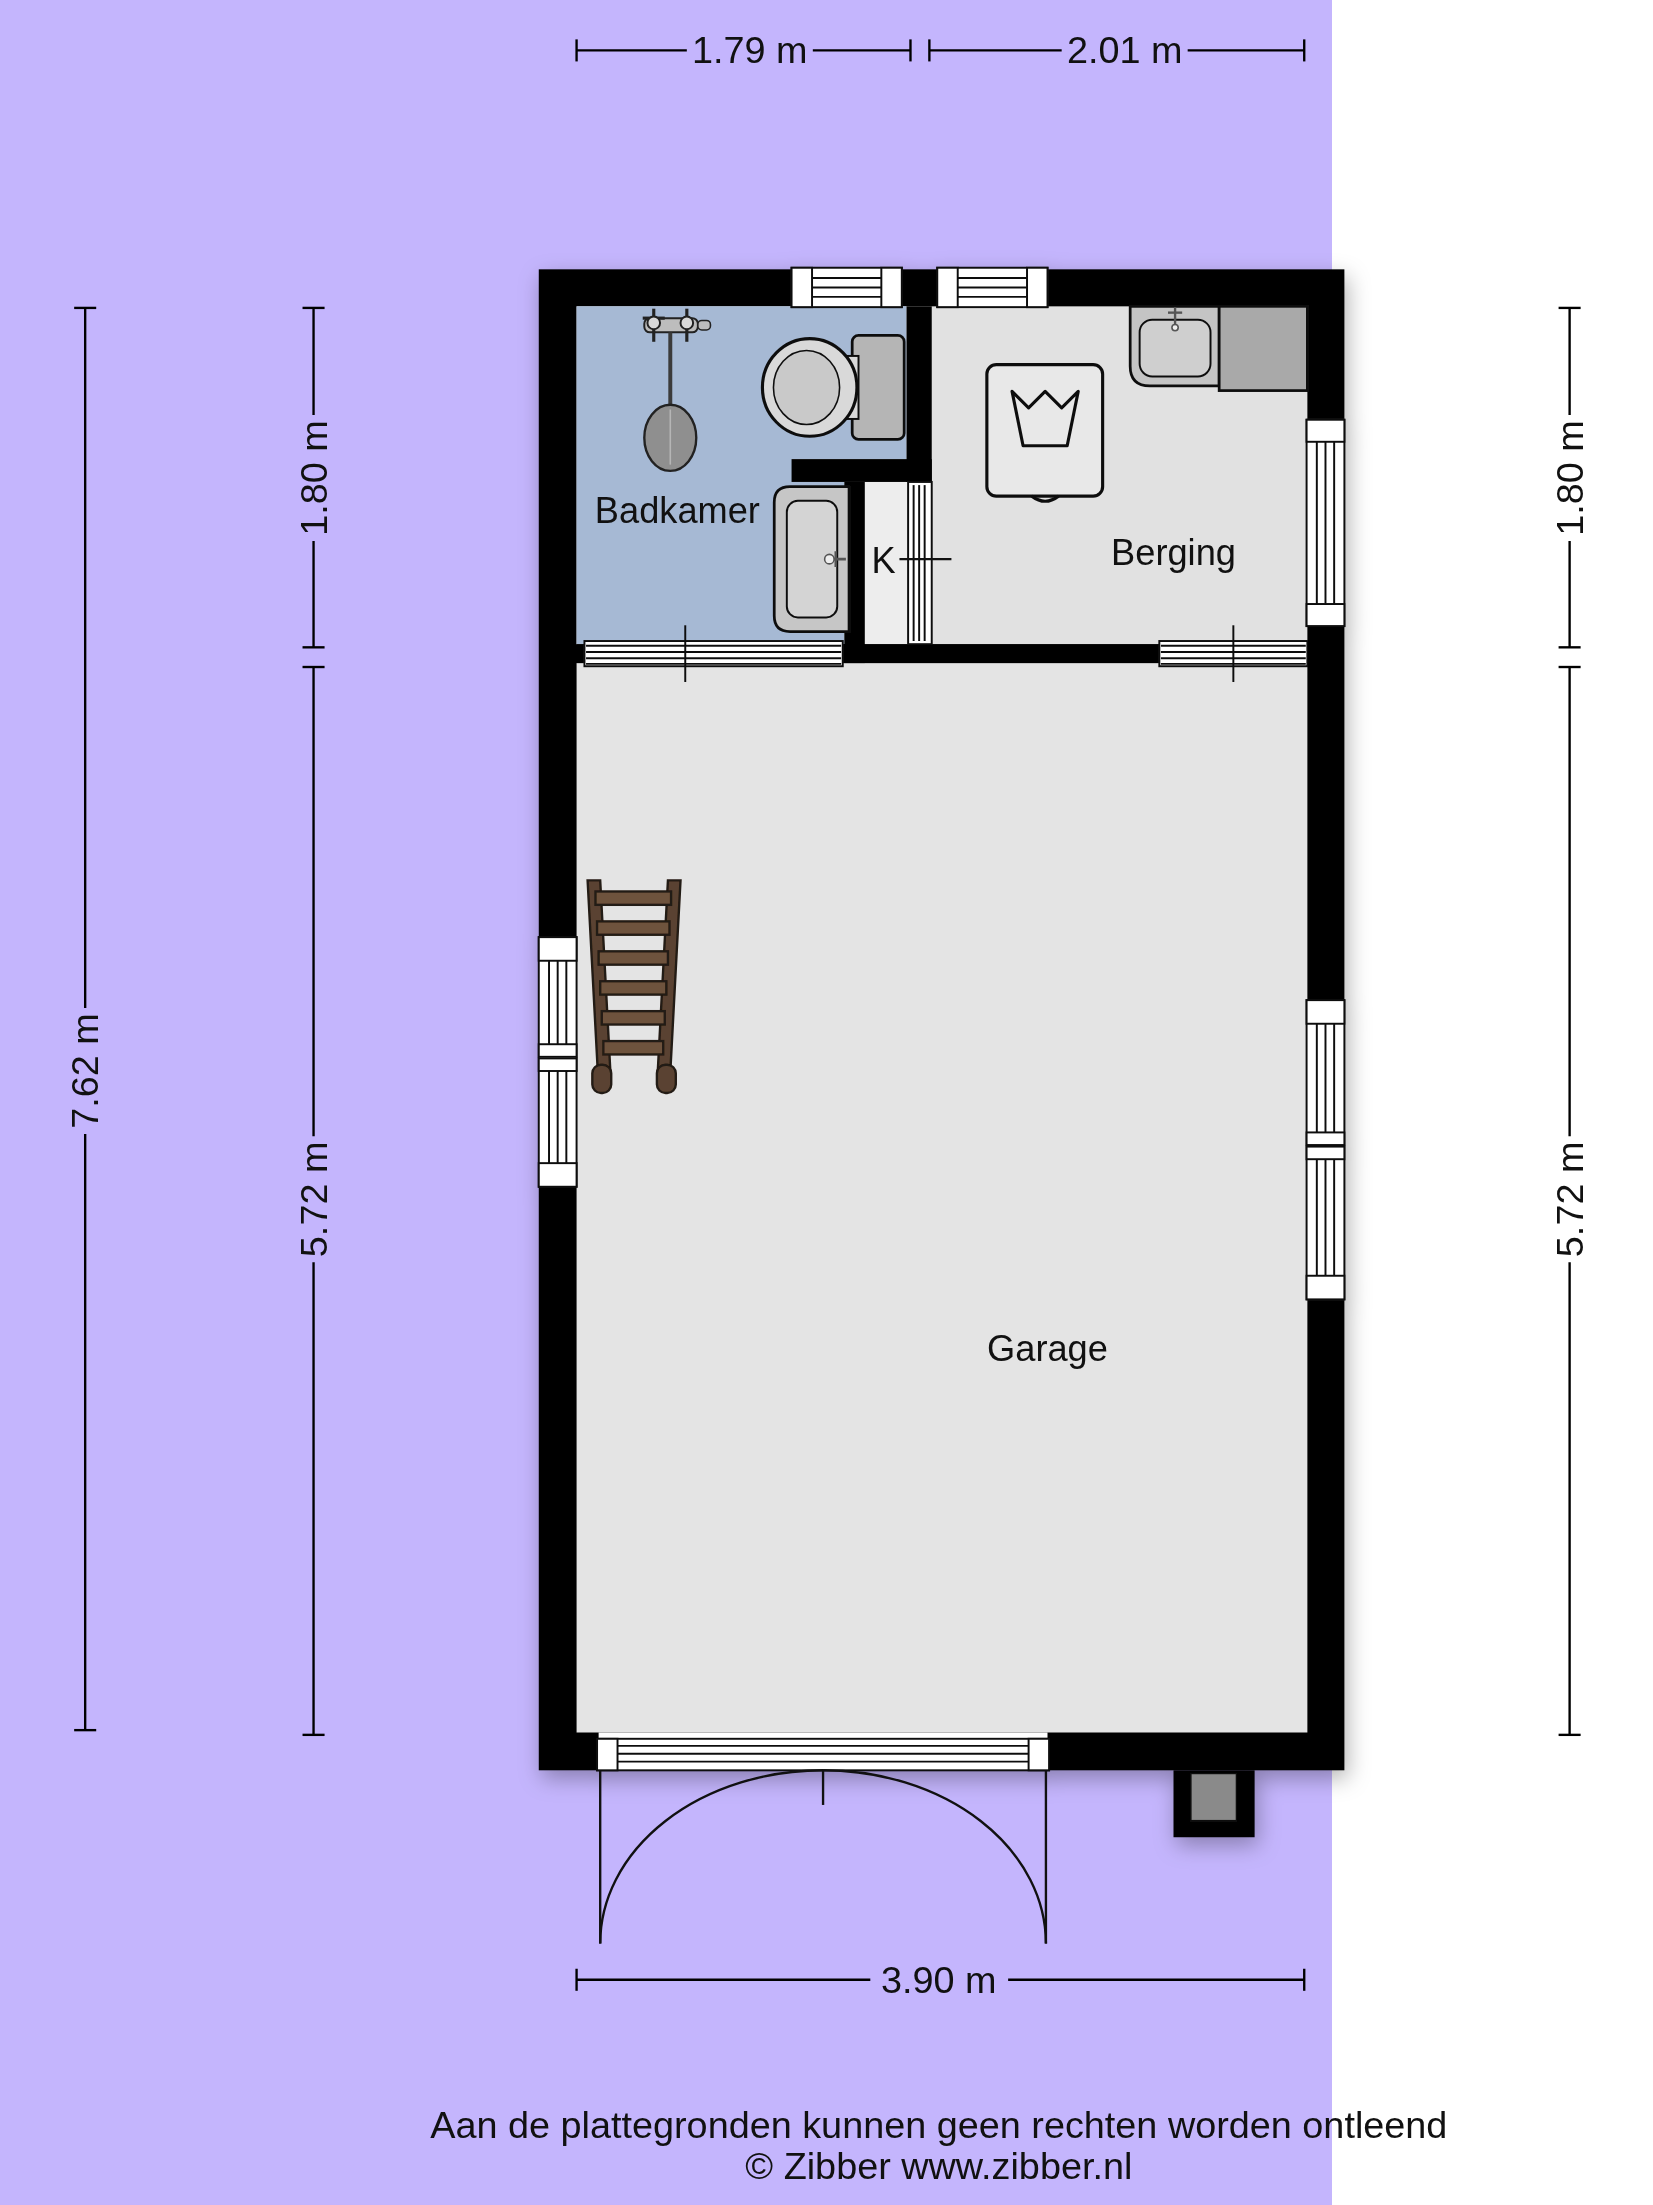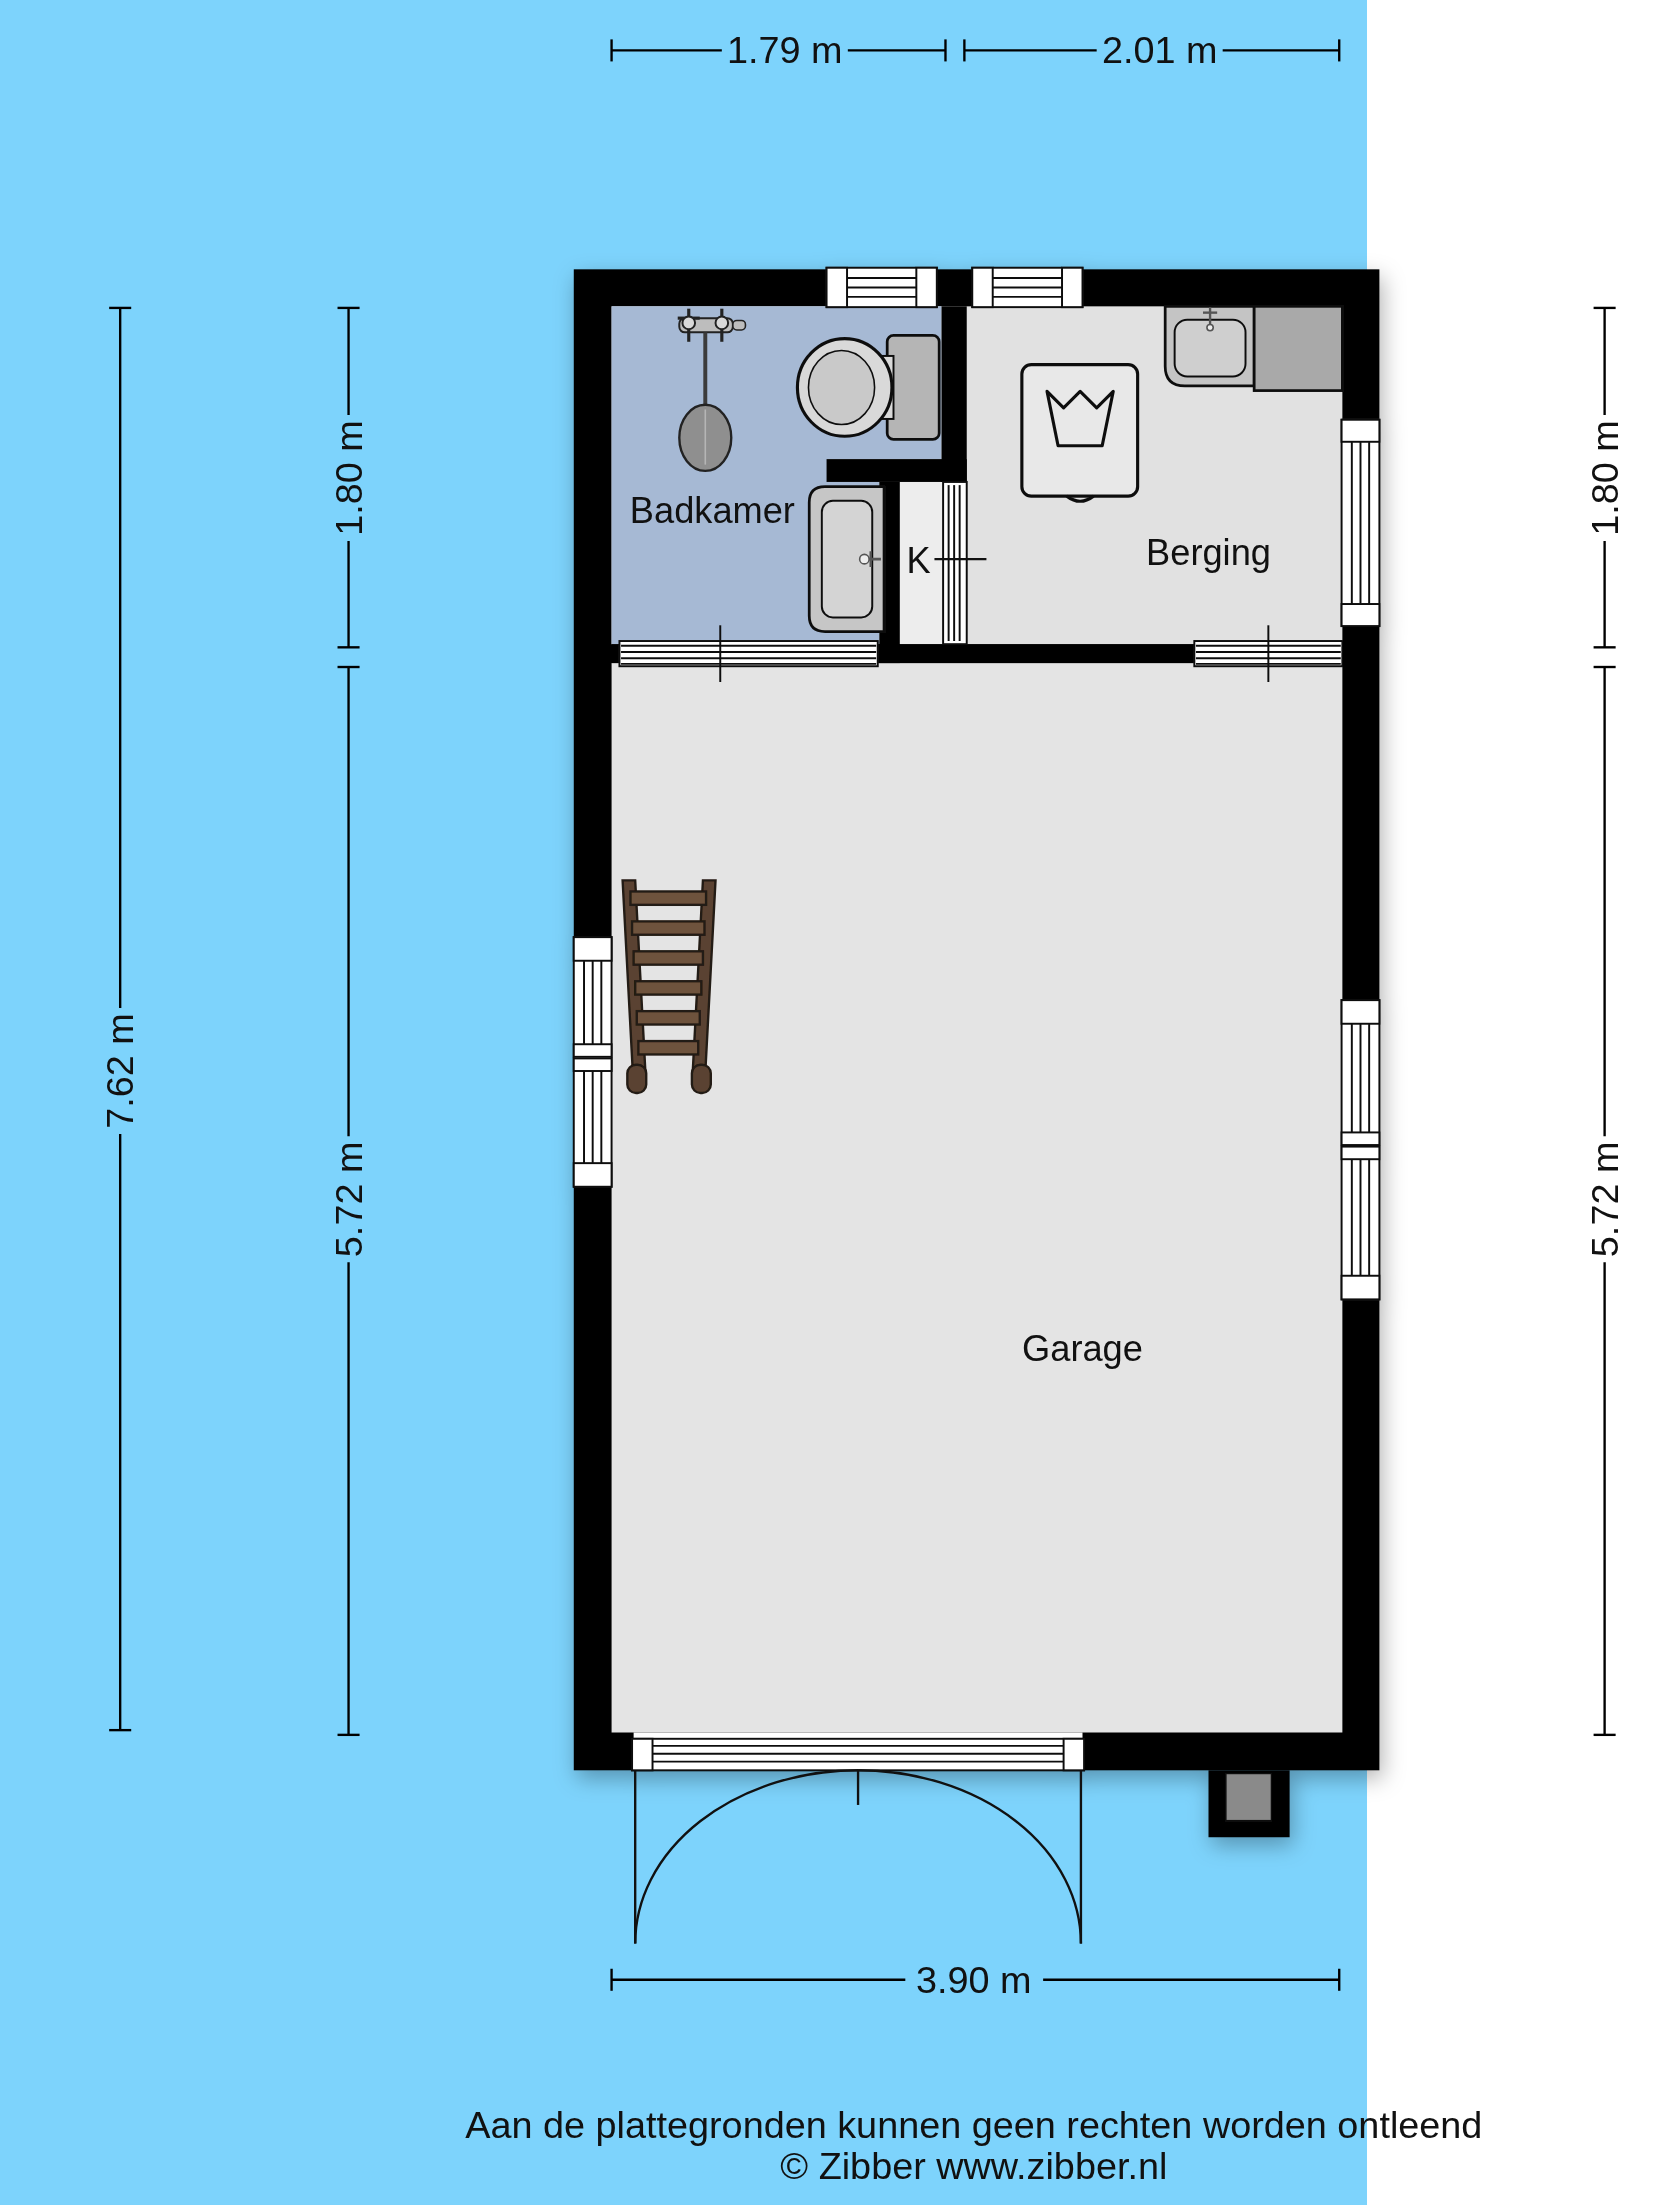--- a/index.html
+++ b/index.html
@@ -1,16 +1,16 @@
 <!DOCTYPE html>
 <html style="font-size:12.6px"><head>
 <meta charset="utf-8">
 <style>
   html,body{margin:0;padding:0;background:#ffffff;}
-  .page{width:1332px;height:2205px;position:relative;background:#7dd3fc;font-family:"Liberation Sans",sans-serif;padding-left:35px;}
+  .page{width:1332px;height:2205px;position:relative;background:#c4b5fd;font-family:"Liberation Sans",sans-serif;}
   svg{display:block;}
   text{fill:#111111;font-family:"Liberation Sans","DejaVu Sans",sans-serif;}
   .dim-text{font-size:48px;}
   .room-label{font-size:46px;}
   .footer-text{font-size:48px;}
   .dimline{stroke:#000;stroke-width:3;fill:none;}
   .glaze{stroke:#111;stroke-width:2.5;fill:none;}
   .winbox{fill:#ffffff;stroke:#111;stroke-width:2.5;}
   .swing{stroke:#111;stroke-width:3;fill:none;}
 </style>

